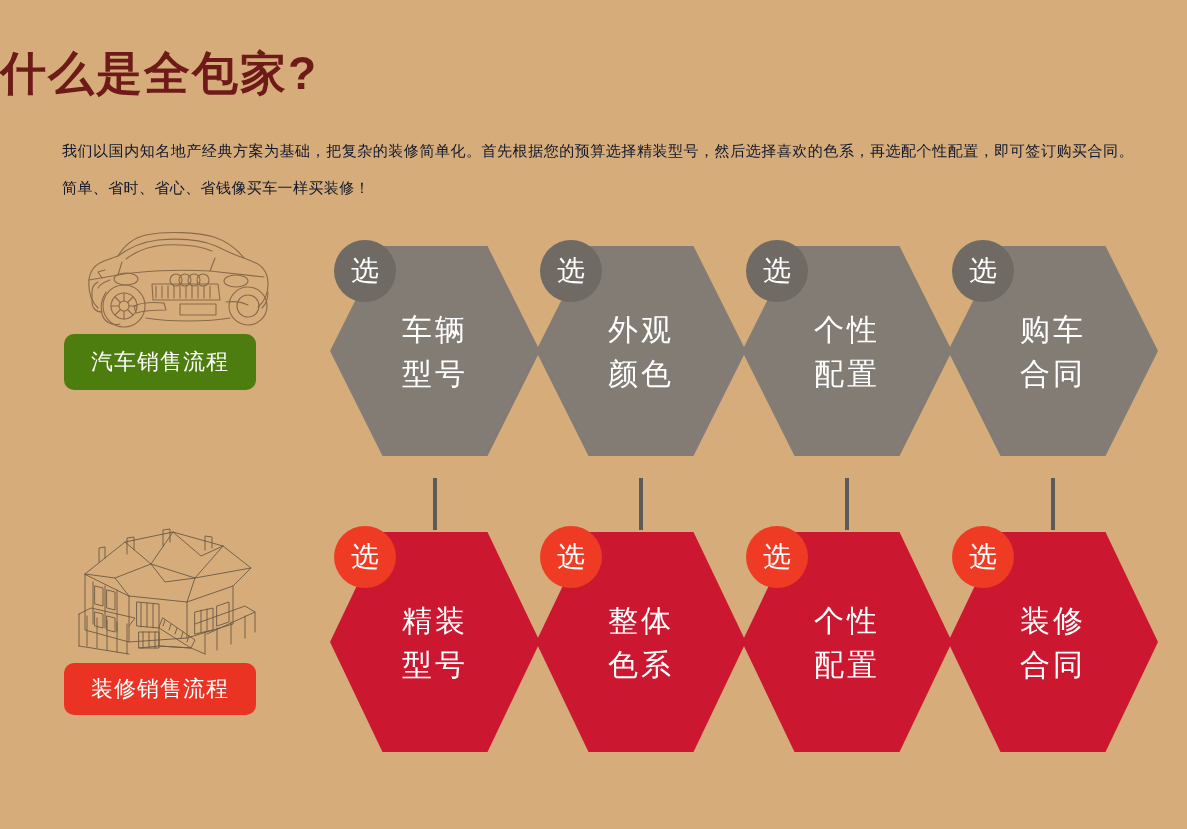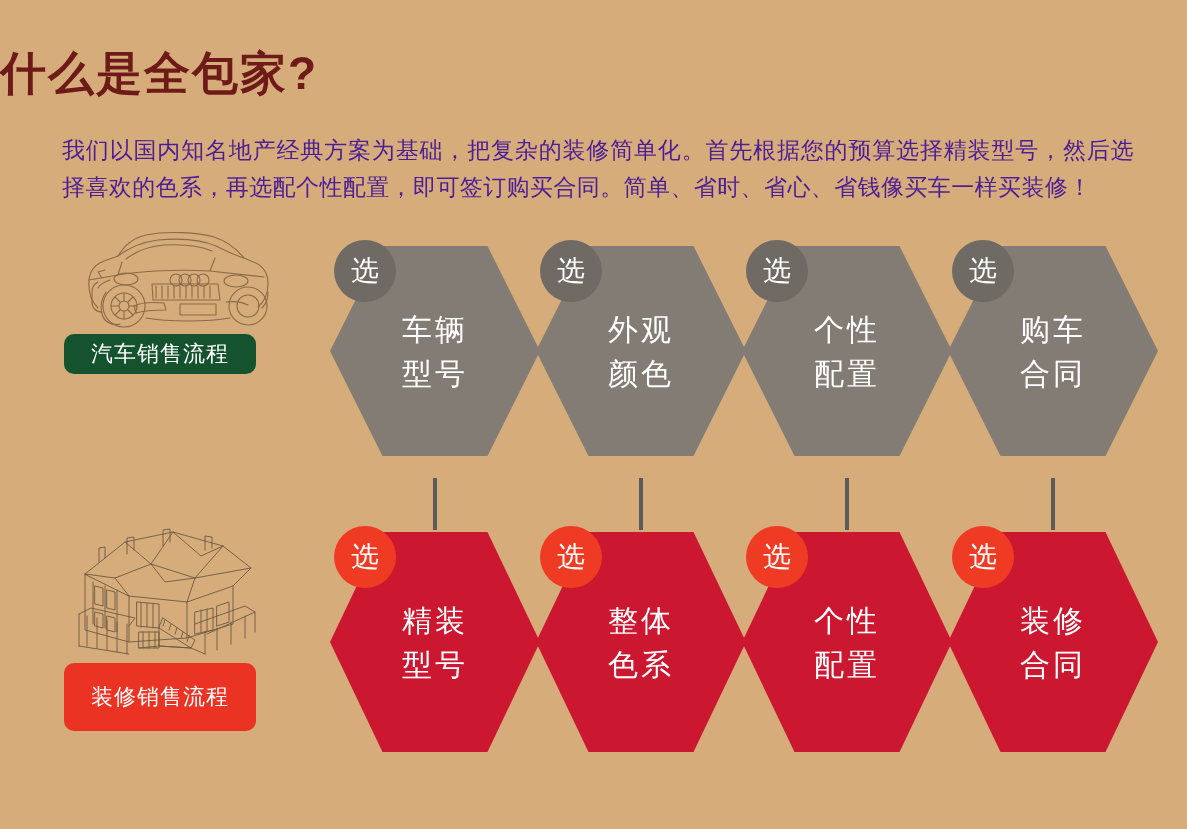--- a/index.html
+++ b/index.html
@@ -33,23 +33,23 @@
     letter-spacing: 2px;
     line-height: 1.2;
   }
 
   
   .intro {
     position: absolute;
     top: 132px;
     left: 62px;
     width: 1072px;
-    font-size: 23px;
+    font-size: 15px;
     line-height: 37px;
-    color: #4c1d95;
+    color: #0f172a;
     text-align: justify;
     letter-spacing: 0.4px;
   }
 
   
   .sketch {
     position: absolute;
   }
   .sketch-car  { left: 58px;  top: 222px; width: 220px; height: 110px; }
   .sketch-house{ left: 55px;  top: 520px; width: 225px; height: 140px; }
@@ -60,26 +60,26 @@
     color: #ffffff;
     font-size: 22px;
     letter-spacing: 1px;
     display: flex;
     align-items: center;
     justify-content: center;
     box-sizing: border-box;
   }
   .pill-car {
     left: 64px; top: 334px;
-    width: 192px; height: 40px;
-    background: #14532d;
+    width: 192px; height: 56px;
+    background: #4d7c0f;
   }
   .pill-house {
     left: 64px; top: 663px;
-    width: 192px; height: 68px;
+    width: 192px; height: 52px;
     background: #ea3323;
   }
 
   
   .row {
     position: absolute;
     left: 0; width: 1187px;
   }
   .row-gray { top: 246px; height: 210px; }
   .row-red  { top: 532px; height: 220px; }

